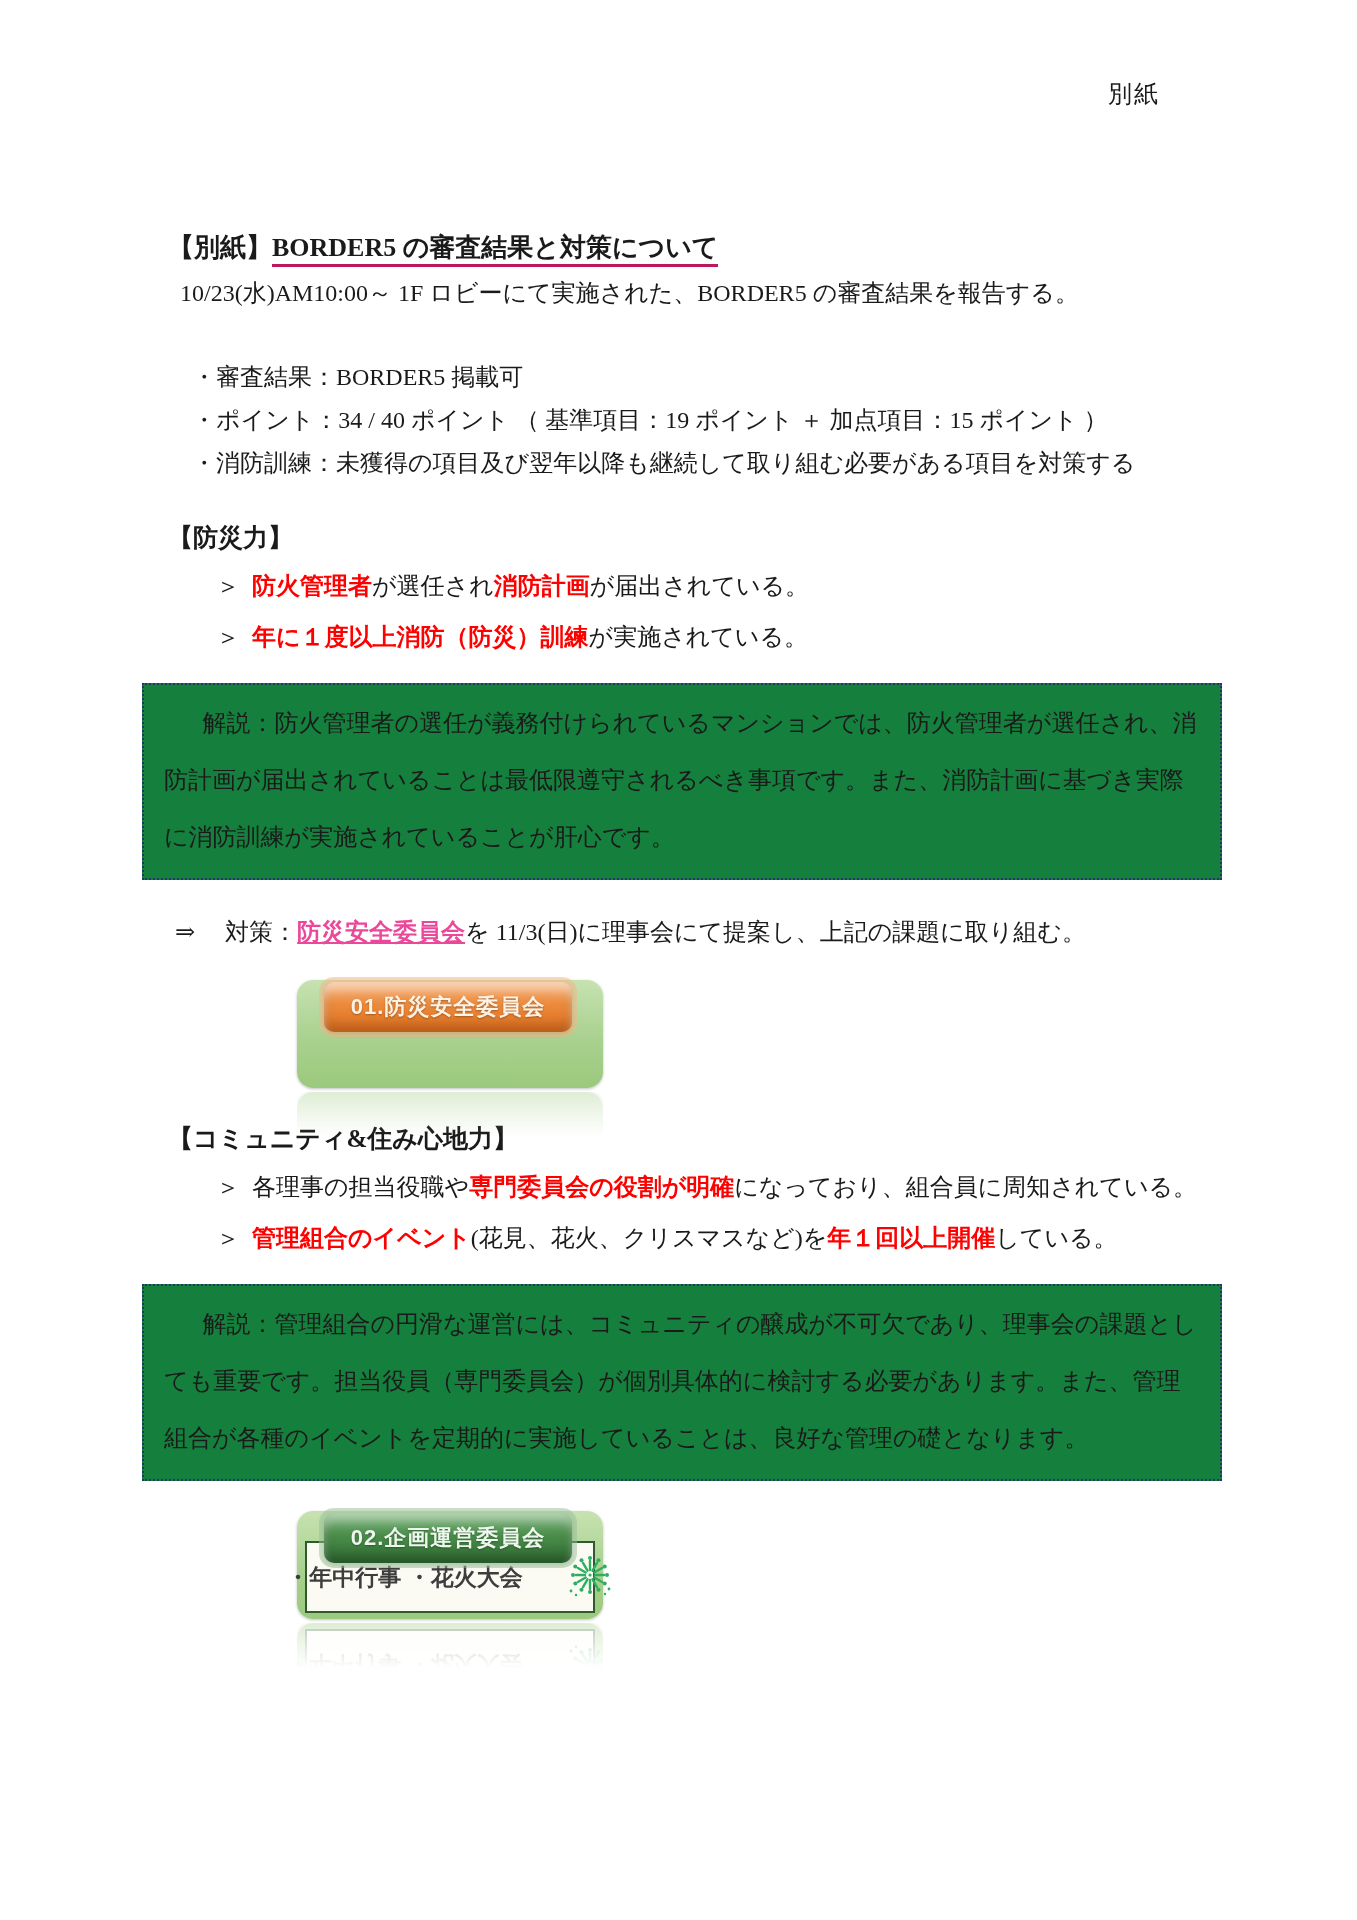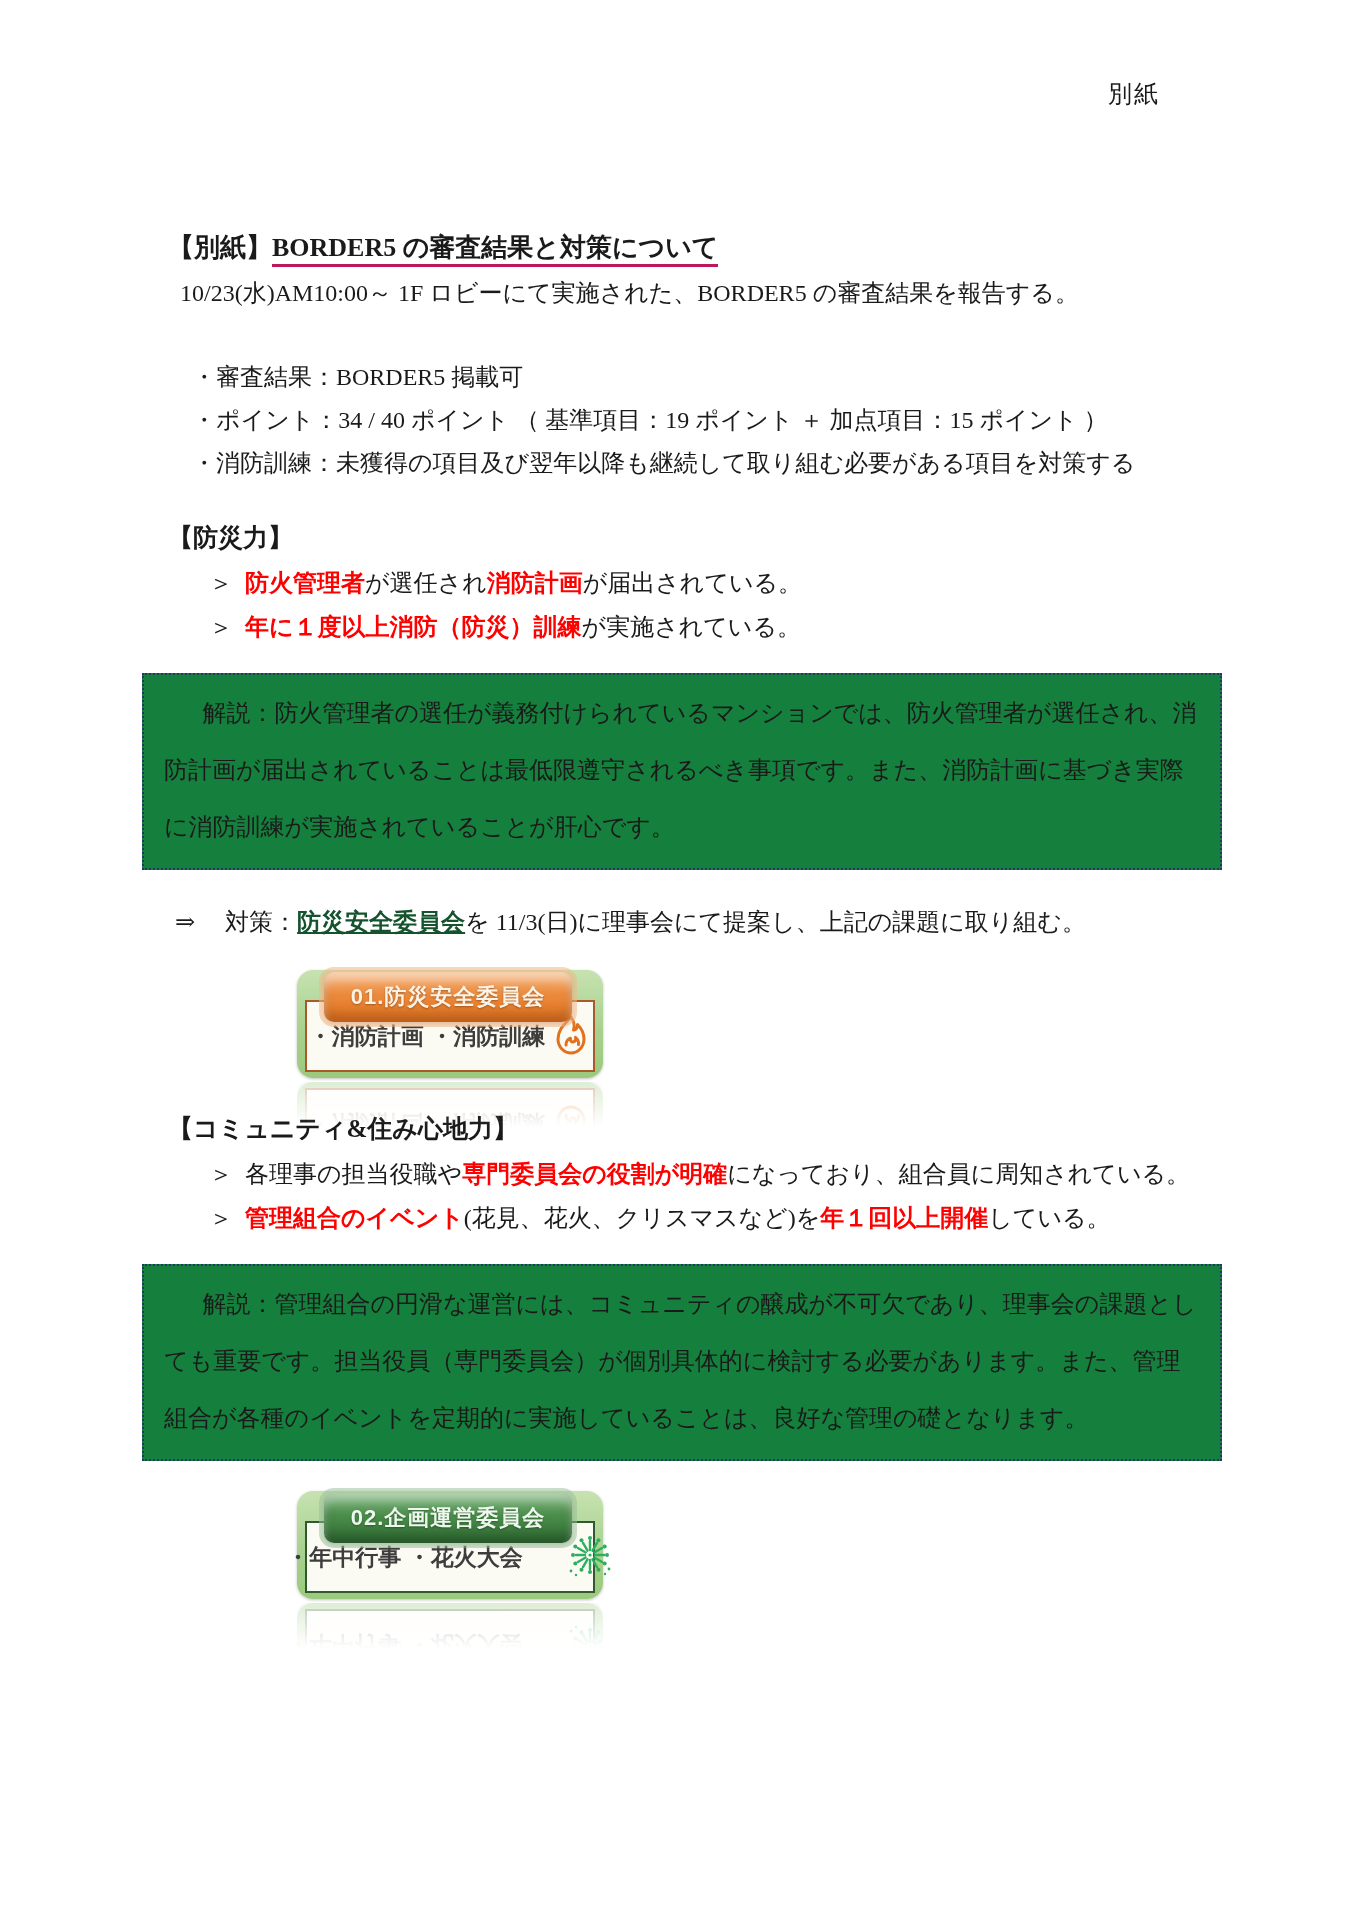--- a/index.html
+++ b/index.html
@@ -32,38 +32,38 @@
     list-style:none;margin:46px 0 0 50px;padding:0;
     font-size:24px;
   }
   .bullets li{line-height:43px;}
   .sec-heading{
     margin:36px 0 0 26px;
     font-size:25px;font-weight:bold;line-height:34px;
   }
   .sec2 .sec-heading{margin-top:34px;}
   .points{margin:8px 0 0 63px;}
-  .point{margin:4px;font-size:24px;line-height:40px;}
+  .point{margin:11px;font-size:24px;line-height:40px;}
   .point .marker{margin-right:12px;}
   .red{color:#ff0000;font-weight:bold;}
   .commentary{
     margin-top:26px;
     border:2px dotted #1f3864;
     padding:10px 20px 12px 20px;
     font-size:24px;line-height:57px;
     text-indent:1.6em;
     background:#15803d;
   }
   .action{
     margin:34px 0 0 33px;
     font-size:24px;line-height:36px;
   }
   .action .arrow{margin-right:30px;}
   .action .link{
-    color:#14532d;font-weight:bold;
+    color:#ec4899;font-weight:bold;
     text-decoration:underline;
     cursor:pointer;
   }
   
   .badge{
     position:relative;
     margin:30px 0 0 155px;
     width:306px;height:108px;
     border-radius:16px;
     -webkit-box-reflect: below 4px linear-gradient(to bottom, transparent 58%, rgba(0,0,0,0.33) 100%);
@@ -132,29 +132,20 @@
         <p class="point"><span class="marker">＞</span><span class="red">防火管理者</span><span>が選任され</span><span class="red">消防計画</span><span>が届出されている。</span></p>
         <p class="point"><span class="marker">＞</span><span class="red">年に１度以上消防（防災）訓練</span><span>が実施されている。</span></p>
       </div>
 
       <div class="commentary">解説：防火管理者の選任が義務付けられているマンションでは、防火管理者が選任され、消防計画が届出されていることは最低限遵守されるべき事項です。また、消防計画に基づき実際に消防訓練が実施されていることが肝心です。</div>
 
       <p class="action"><span class="arrow">⇒</span><span>対策：</span><span class="link">防災安全委員会</span><span>を 11/3(日)に理事会にて提案し、上記の課題に取り組む。</span></p>
 
       <div class="badge badge-orange">
         <div class="shell"></div>
-        <div class="inner">
-          <span>・消防計画 ・消防訓練</span>
-          <span class="icon">
-            <svg width="40" height="46" viewBox="0 0 40 46" fill="none" stroke="#e2711d" stroke-width="3" stroke-linecap="round" stroke-linejoin="round">
-              <path d="M20 4 C14 11 7 16 7 26 C7 34 13 40 20 40 C27 40 33 34 33 26 C33 20 30 15 26.5 11.5 C26.5 15.5 24.5 17.5 22.5 17 C24 12.5 22.5 7.5 20 4 Z"></path>
-              <path d="M15 32 C15 28 17.5 26 19.5 25.2 C19 27.8 20.5 29.3 22.5 28.8 C24.5 28.3 25 26.3 24.5 24.3 C27 26.3 28 28.8 27.4 31.6"></path>
-            </svg>
-          </span>
-        </div>
         <div class="ribbon">01.防災安全委員会</div>
       </div>
     </section>
 
     <section class="sec sec2">
       <h2 class="sec-heading">【コミュニティ&amp;住み心地力】</h2>
 
       <div class="points">
         <p class="point"><span class="marker">＞</span><span>各理事の担当役職や</span><span class="red">専門委員会の役割が明確</span><span>になっており、組合員に周知されている。</span></p>
         <p class="point"><span class="marker">＞</span><span class="red">管理組合のイベント</span><span>(花見、花火、クリスマスなど)を</span><span class="red">年１回以上開催</span><span>している。</span></p>

